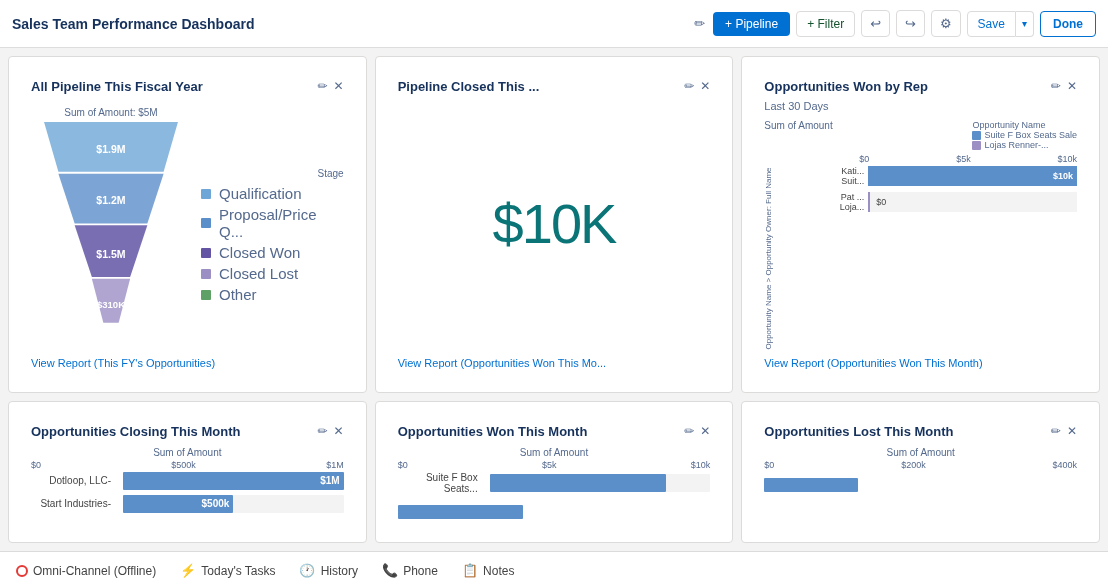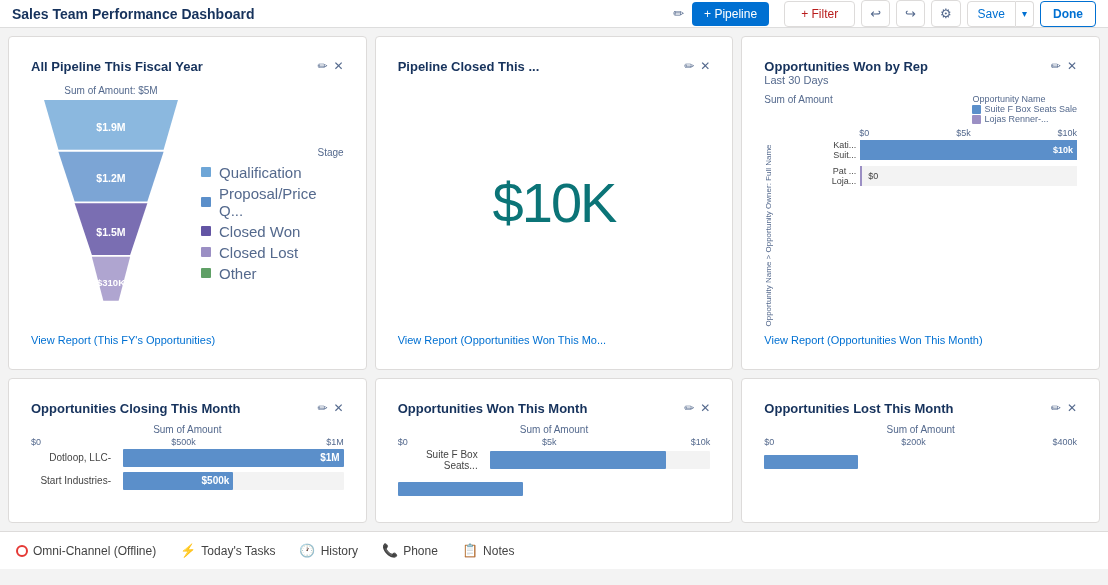--- a/index.html
+++ b/index.html
@@ -12,21 +12,21 @@
       overflow: hidden;
     }
 
     
     .header {
       background: #fff;
       border-bottom: 1px solid #ddd;
       display: flex;
       align-items: center;
       padding: 0 12px;
-      height: 28px;
+      height: 48px;
       gap: 8px;
     }
     .header-title {
       font-size: 14px;
       font-weight: 600;
       color: #16325c;
       flex: 1;
     }
     .header-edit-icon {
       color: #54698d;
@@ -45,30 +45,29 @@
       border-radius: 4px;
       padding: 5px 12px;
       font-size: 12px;
       cursor: pointer;
       display: flex;
       align-items: center;
       gap: 4px;
     }
     .btn-secondary {
       background: #fff;
-      color: #b91c1c;
+      color: #14532d;
       border: 1px solid #dddbda;
       border-radius: 4px;
-      padding: 5px 16px;
+      padding: 5px 10px;
       font-size: 12px;
       cursor: pointer;
       display: flex;
       align-items: center;
       gap: 4px;
-      margin-left: 9px;
     }
     .btn-icon {
       background: #fff;
       border: 1px solid #dddbda;
       border-radius: 4px;
       padding: 5px 8px;
       font-size: 13px;
       cursor: pointer;
       color: #54698d;
     }
@@ -135,21 +134,21 @@
       margin-bottom: 4px;
     }
     .card-title {
       font-size: 13px;
       font-weight: 600;
       color: #16325c;
     }
     .card-subtitle {
       font-size: 11px;
       color: #54698d;
-      margin-top: 0;
+      margin-top: 6px;
     }
     .card-actions {
       display: flex;
       gap: 6px;
       align-items: center;
     }
     .card-action-icon {
       color: #54698d;
       font-size: 12px;
       cursor: pointer;
@@ -425,21 +424,21 @@
           </div>
         </div>
       </div>
 
       <div style="display:flex; margin-left:95px; margin-right:0; justify-content:space-between; font-size:9px;color:#54698d;margin-bottom:2px;">
         <span>$0</span>
         <span>$5k</span>
         <span>$10k</span>
       </div>
 
-      <div style="display:flex;gap:8px;flex:1;">
+      <div style="display:flex;gap:16px;flex:1;">
         <div style="writing-mode:vertical-rl;transform:rotate(180deg);font-size:8px;color:#54698d;white-space:nowrap;line-height:1.2;width:14px;">Opportunity Name &gt; Opportunity Owner: Full Name</div>
         <div style="flex:1;display:flex;flex-direction:column;gap:6px;">
 
           <div style="display:flex;align-items:center;gap:4px;">
             <div style="width:70px;text-align:right;font-size:9px;color:#444;">
               <div>Kati...</div>
               <div>Suit...</div>
             </div>
             <div style="flex:1;height:20px;background:#f3f3f3;position:relative;">
               <div style="width:100%;height:100%;background:#5b8fca;display:flex;align-items:center;justify-content:flex-end;padding-right:4px;">

